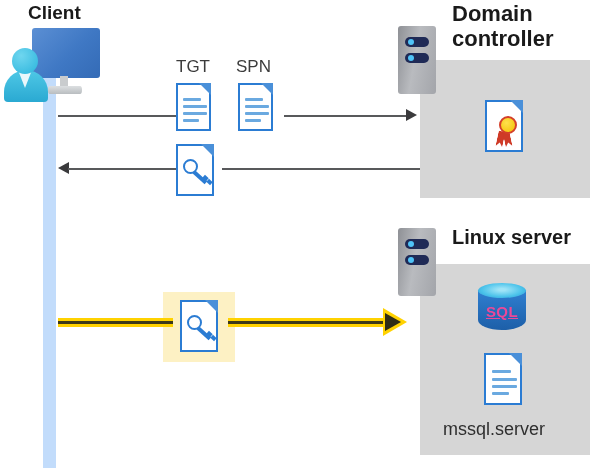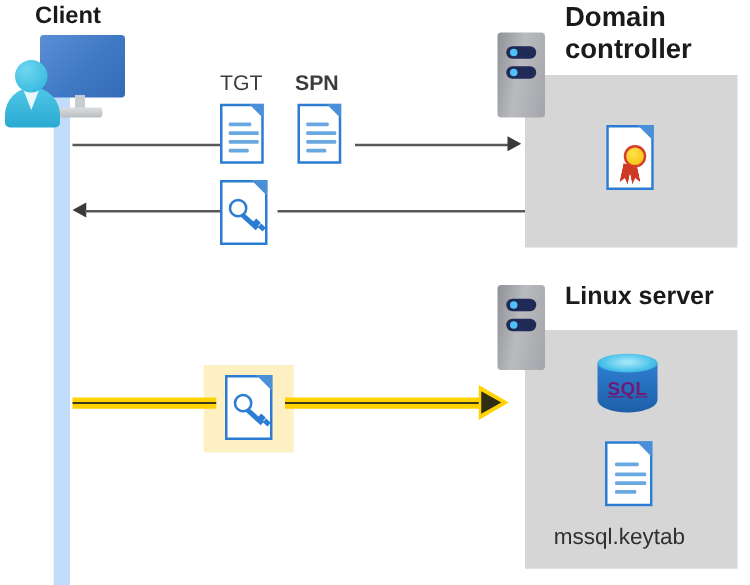--- a/index.html
+++ b/index.html
@@ -76,36 +76,36 @@
   .yarrow{width:0;height:0;border-top:14px solid transparent;border-bottom:14px solid transparent;
           border-left:24px solid #ffd200;}
   .yarrow-inner{width:0;height:0;border-top:9px solid transparent;border-bottom:9px solid transparent;
           border-left:16px solid #2f2d16;}
 
   #highlight{left:163px;top:292px;width:72px;height:70px;background:#fdf1c4;}
 
   
   .tag{font-size:17px;color:#3c3c3c;}
   #tgt-label{left:176px;top:57px;}
-  #spn-label{left:236px;top:57px;font-weight:bold;}
+  #spn-label{left:236px;top:57px;}
   #keytab-label{left:443px;top:419px;font-size:18px;color:#2f2f2f;}
 
   
   #cert-seal{left:14px;top:16px;width:18px;height:18px;border-radius:50%;
              background:radial-gradient(circle at 40% 35%,#ffe14d,#f2c000);border:2.5px solid #d43f2a;
              box-sizing:border-box;}
   .ribbon{position:absolute;width:7px;height:16px;background:#cf3a27;top:31px;}
 
   
   #sql{left:478px;top:283px;width:48px;height:54px;}
   #sql .cyl{position:absolute;left:0;top:7px;width:48px;height:40px;
             background:linear-gradient(180deg,#2f7fd1,#1d5fa8);border-radius:0 0 24px 24px/0 0 10px 10px;}
   #sql .topcap{position:absolute;left:0;top:0px;width:48px;height:15px;border-radius:50%;
                background:radial-gradient(ellipse at 50% 45%,#9fe4f7 10%,#49c2ea 60%,#2f8fd0 100%);}
-  #sql .txt{position:absolute;left:0;top:20px;width:48px;text-align:center;color:#701a75;
+  #sql .txt{position:absolute;left:0;top:20px;width:48px;text-align:center;color:#ec4899;
             font-size:15px;font-weight:bold;letter-spacing:.4px;font-family:"Liberation Sans",sans-serif;text-decoration:underline;}
 
   
   .keyglyph{position:absolute;}
   .keyglyph .ring{position:absolute;left:0;top:0;width:15px;height:15px;border-radius:50%;
                   border:2.5px solid #2b7cd3;box-sizing:border-box;background:#fff;}
   .keyglyph .shaft{position:absolute;left:11px;top:11px;width:16px;height:4px;background:#2b7cd3;
                    transform:rotate(42deg);transform-origin:0 50%;}
   .keyglyph .tooth1{position:absolute;left:20px;top:17px;width:5px;height:4px;background:#2b7cd3;
                     transform:rotate(42deg);}
@@ -220,21 +220,21 @@
   <div class="doc doc-text" style="left:484px;top:353px;width:38px;height:52px;">
     <div class="body" style="width:38px;height:52px;"></div>
     <div class="fold" style="right:0;top:0;width:13px;height:13px;
          clip-path:polygon(0 0,100% 100%,100% 0);"></div>
     <div class="line" style="left:8px;top:17px;width:19px;"></div>
     <div class="line" style="left:8px;top:25px;width:25px;"></div>
     <div class="line" style="left:8px;top:32px;width:25px;"></div>
     <div class="line" style="left:8px;top:39px;width:17px;"></div>
   </div>
 
-  <div class="abs" id="keytab-label">mssql.keytab</div>
+  <div class="abs" id="keytab-label">mssql.server</div>
 
   <div class="abs" id="highlight"></div>
 
   <div class="abs ybar" style="left:58px;top:318px;width:115px;"></div>
   <div class="abs ybar" style="left:228px;top:318px;width:158px;"></div>
   <div class="abs yarrow" style="left:383px;top:308px;"></div>
   <div class="abs yarrow-inner" style="left:385px;top:313px;"></div>
 
   <div class="doc" style="left:180px;top:300px;width:38px;height:52px;">
     <div class="body" style="width:38px;height:52px;"></div>

